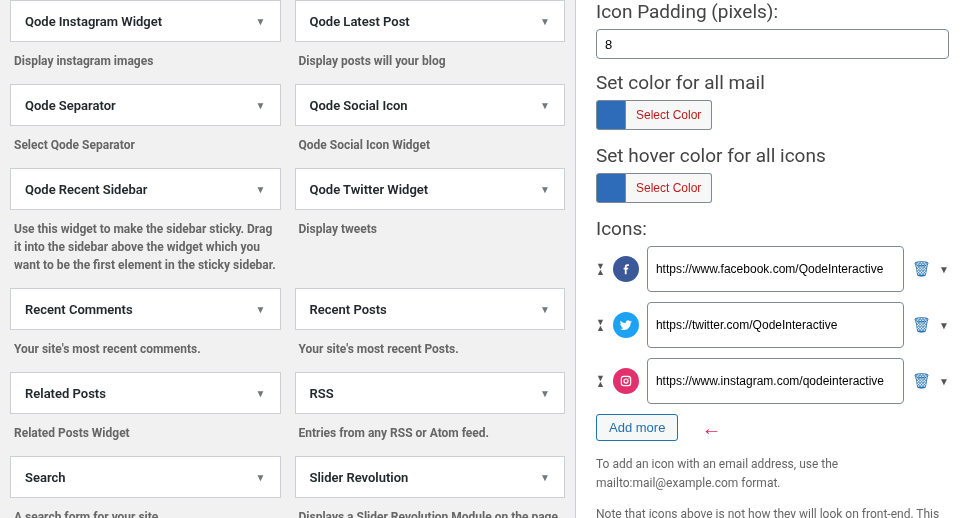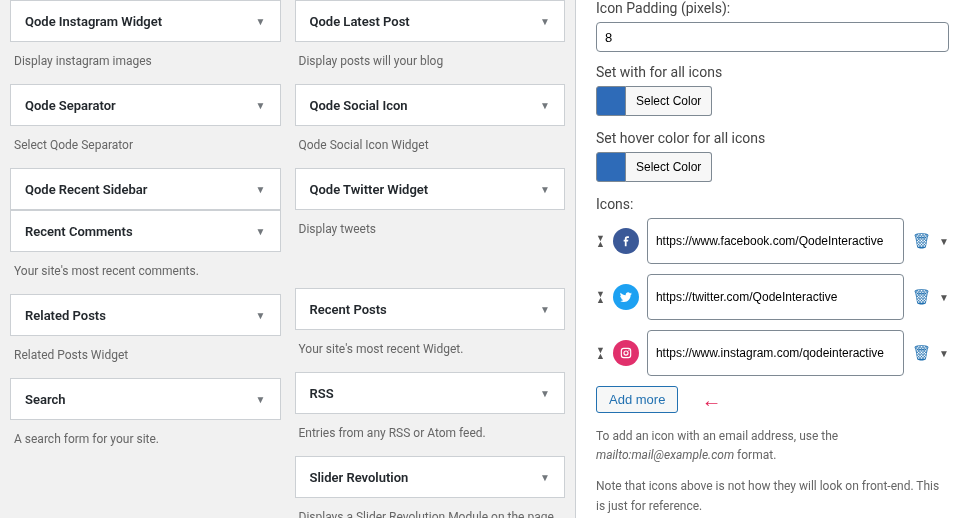--- a/index.html
+++ b/index.html
@@ -3,44 +3,44 @@
   <meta charset="utf-8">
   <style>
     * { box-sizing: border-box; margin: 0; padding: 0; }
     body { font-family: -apple-system, BlinkMacSystemFont, "Segoe UI", Roboto, sans-serif; font-size: 13px; color: #32373c; background: #f1f1f1; width: 969px; height: 518px; overflow: hidden; }
     .container { display: flex; height: 100%; }
     .left-panel { width: 575px; padding: 0 10px; display: flex; gap: 14px; }
     .col { flex: 1; }
     .widget-item { background: #fff; border: 1px solid #ccd0d4; padding: 8px 14px; display: flex; justify-content: space-between; align-items: center; cursor: pointer; margin-top: 0; height: 42px; }
     .widget-item .title { font-weight: 600; color: #23282d; }
     .widget-item .chev { color: #72777c; font-size: 10px; }
-    .widget-desc { font-size: 12px; color: #666; padding: 10px 4px 14px; line-height: 1.5; }
+    .widget-desc { font-size: 12px; color: #666; padding: 10px 4px 14px; line-height: 1.5; font-weight: bold; }
     .right-panel { flex: 1; background: #fff; border-left: 1px solid #ccd0d4; padding: 0 14px 0 20px; position: relative; }
     .right-inner { padding-right: 6px; }
     .form-row { margin-bottom: 12px; }
-    .form-label { display: block; font-size: 14px; color: #444; margin-bottom: 6px; }
+    .form-label { display: block; font-size: 19px; color: #444; margin-bottom: 6px; }
     .text-input { width: 100%; border: 1px solid #7e8993; border-radius: 4px; padding: 5px 8px; font-size: 13px; background: #fff; height: 30px; }
     .color-row { display: flex; align-items: center; margin-bottom: 14px; }
     .color-swatch { width: 30px; height: 30px; background: #2e6bb8; border: 1px solid #7e8993; border-radius: 3px 0 0 3px; }
-    .color-btn { height: 30px; border: 1px solid #7e8993; border-left: none; border-radius: 0 3px 3px 0; background: #f7f7f7; padding: 0 10px; font-size: 12px; cursor: pointer; color: #000000; }
+    .color-btn { height: 30px; border: 1px solid #7e8993; border-left: none; border-radius: 0 3px 3px 0; background: #f7f7f7; padding: 0 10px; font-size: 12px; cursor: pointer; color: #b91c1c; }
     .icon-row { display: flex; align-items: center; gap: 8px; margin-bottom: 10px; }
     .sort-handle { font-size: 9px; color: #555; line-height: 0.7; cursor: move; display: flex; flex-direction: column; }
     .social-icon { width: 26px; height: 26px; border-radius: 50%; display: flex; align-items: center; justify-content: center; flex-shrink: 0; }
     .social-icon svg { width: 14px; height: 14px; fill: #fff; }
     .fb { background: #3b5998; }
     .tw { background: #1da1f2; }
     .ig { background: #e1306c; }
     .url-input { flex: 1; border: 1px solid #7e8993; border-radius: 4px; padding: 5px 8px; font-size: 12px; height: 46px; overflow: hidden; text-overflow: ellipsis; white-space: nowrap; }
     .trash-icon { color: #2271b1; cursor: pointer; font-size: 15px; }
     .dd-icon { color: #555; font-size: 10px; cursor: pointer; }
     .add-more-row { display: flex; align-items: center; gap: 23px; margin: 8px 0 14px; }
     .add-more { border: 1px solid #2271b1; color: #2271b1; background: #f6f7f7; border-radius: 3px; padding: 5px 12px; font-size: 13px; cursor: pointer; }
     .arrow { color: #e22658; font-size: 20px; }
     .help-text { font-size: 12px; color: #666; line-height: 1.6; margin-bottom: 12px; }
-    .help-text .italic { font-style: italic; }
+    .help-text .italic { }
   </style>
 </head>
 <body>
 
 <div class="container">
   <div class="left-panel">
     <div class="col">
       <div class="widget-item">
         <span class="title">Qode Instagram Widget</span>
         <span class="chev">▼</span>
@@ -50,20 +50,21 @@
       <div class="widget-item">
         <span class="title">Qode Separator</span>
         <span class="chev">▼</span>
       </div>
       <div class="widget-desc">Select Qode Separator</div>
 
       <div class="widget-item">
         <span class="title">Qode Recent Sidebar</span>
         <span class="chev">▼</span>
       </div>
+      <div class="widget-desc">Use this widget to make the sidebar sticky. Drag it into the sidebar above the widget which you want to be the first element in the sticky sidebar.</div>
 
       <div class="widget-item">
         <span class="title">Recent Comments</span>
         <span class="chev">▼</span>
       </div>
       <div class="widget-desc">Your site's most recent comments.</div>
 
       <div class="widget-item">
         <span class="title">Related Posts</span>
         <span class="chev">▼</span>
@@ -94,21 +95,21 @@
       <div class="widget-item">
         <span class="title">Qode Twitter Widget</span>
         <span class="chev">▼</span>
       </div>
       <div class="widget-desc">Display tweets</div>
 
       <div class="widget-item" style="margin-top:36px">
         <span class="title">Recent Posts</span>
         <span class="chev">▼</span>
       </div>
-      <div class="widget-desc">Your site's most recent Widget.</div>
+      <div class="widget-desc">Your site's most recent Posts.</div>
 
       <div class="widget-item">
         <span class="title">RSS</span>
         <span class="chev">▼</span>
       </div>
       <div class="widget-desc">Entries from any RSS or Atom feed.</div>
 
       <div class="widget-item">
         <span class="title">Slider Revolution</span>
         <span class="chev">▼</span>
@@ -119,21 +120,21 @@
   </div>
 
   <div class="right-panel">
     <div class="right-inner">
       <div class="form-row">
         <label class="form-label">Icon Padding (pixels):</label>
         <input class="text-input" type="text" value="8" style="">
       </div>
 
 
-      <label class="form-label">Set with for all icons</label>
+      <label class="form-label">Set color for all mail</label>
       <div class="color-row">
         <div class="color-swatch"></div>
         <button class="color-btn">Select Color</button>
       </div>
 
       <label class="form-label">Set hover color for all icons</label>
       <div class="color-row">
         <div class="color-swatch"></div>
         <button class="color-btn">Select Color</button>
       </div>

